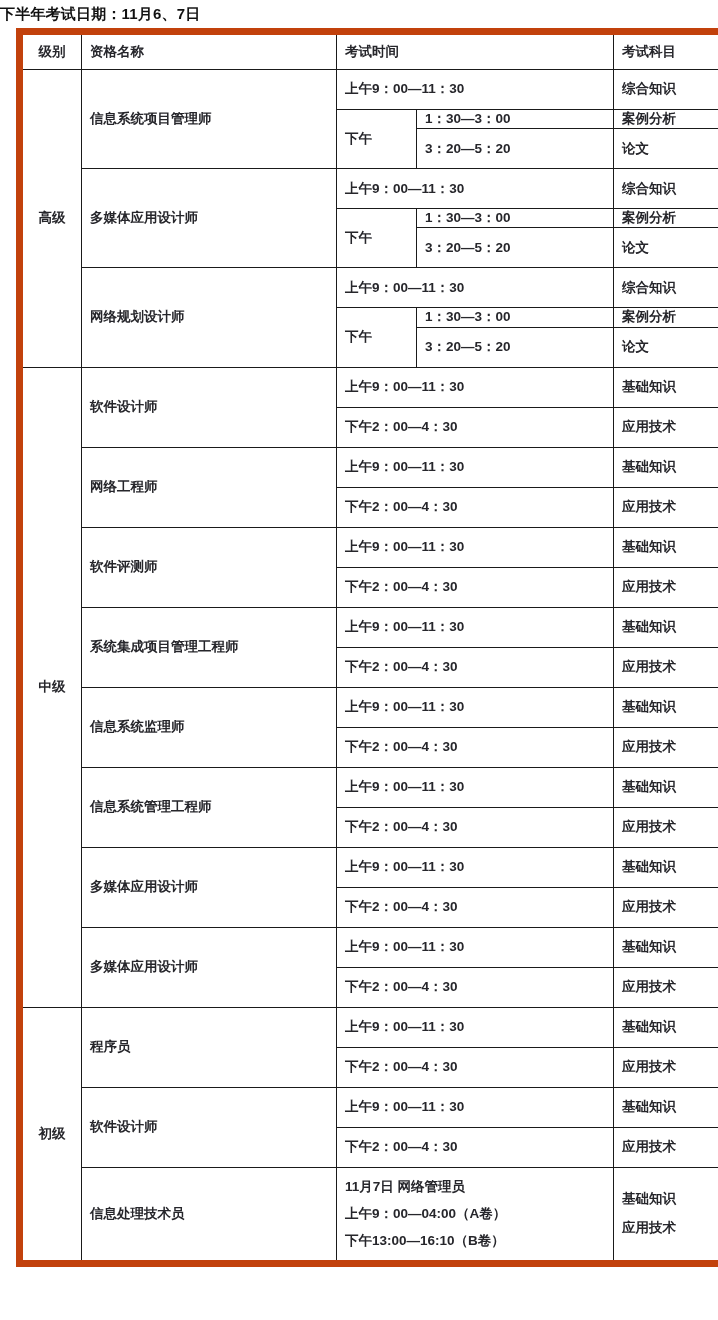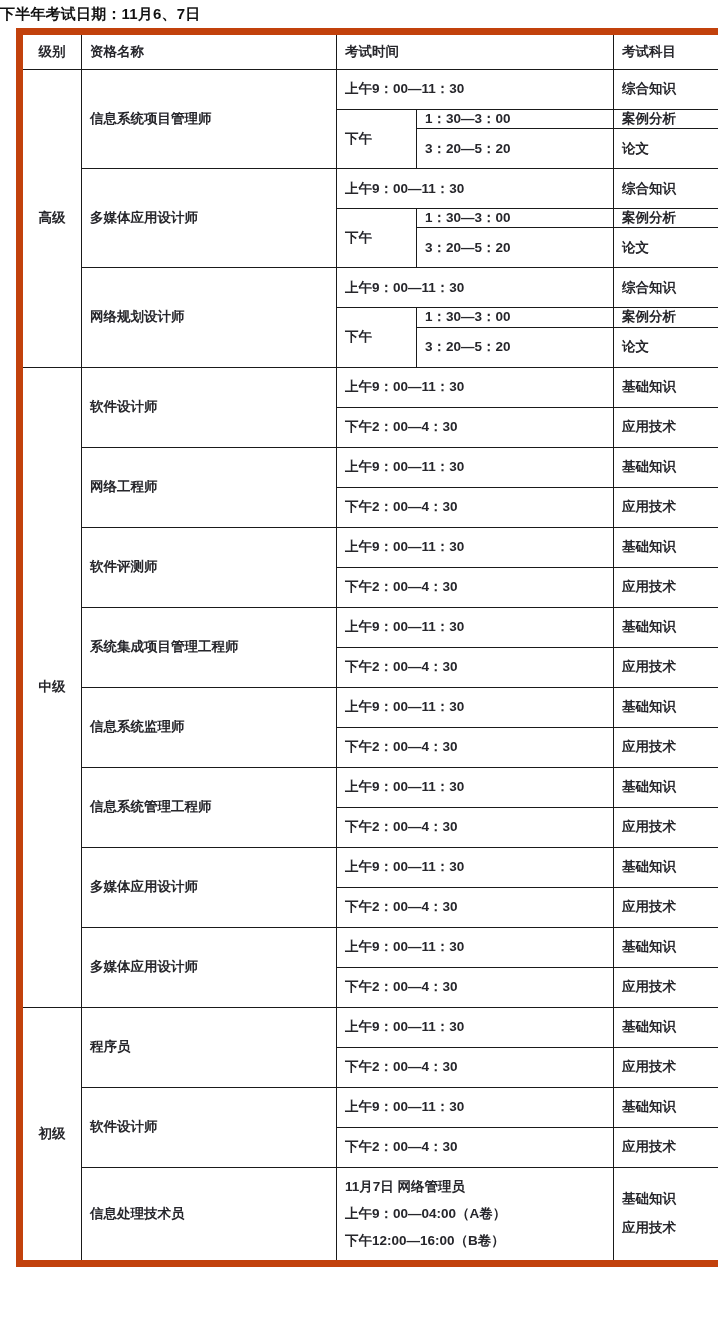--- a/index.html
+++ b/index.html
@@ -249,21 +249,21 @@
       <tr>
         <td class="r-tall" colspan="2">下午2：00—4：30</td>
         <td class="subject">应用技术</td>
       </tr>
 
       <tr>
         <td class="qual">信息处理技术员</td>
         <td colspan="2">
           <span class="mline">11月7日  网络管理员</span>
           <span class="mline">上午9：00—04:00（A卷）</span>
-          <span class="mline">下午12:00—16:00（B卷）</span>
+          <span class="mline">下午13:00—16:10（B卷）</span>
         </td>
         <td class="subject subj-stack">
           <span class="mline">基础知识</span>
           <span class="mline">应用技术</span>
         </td>
       </tr>
 
     </tbody>
   </table>
 

